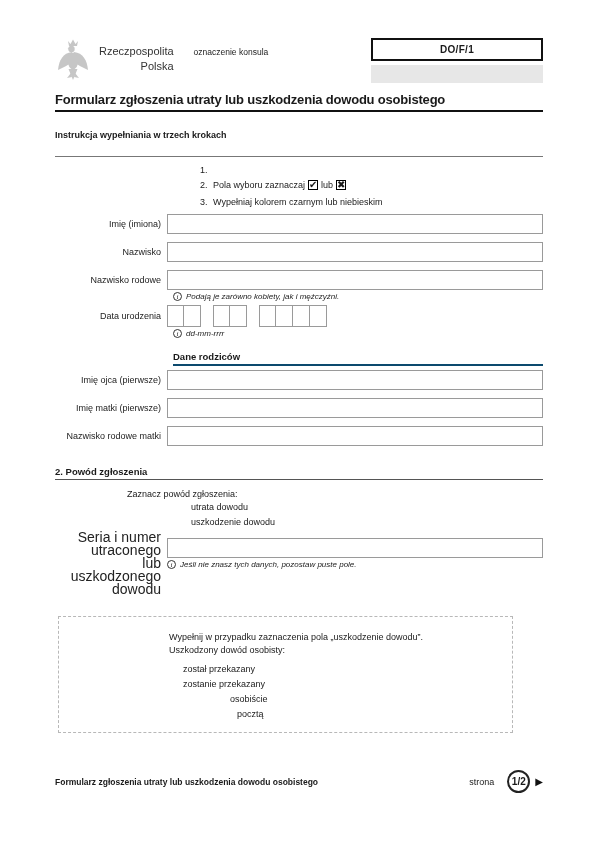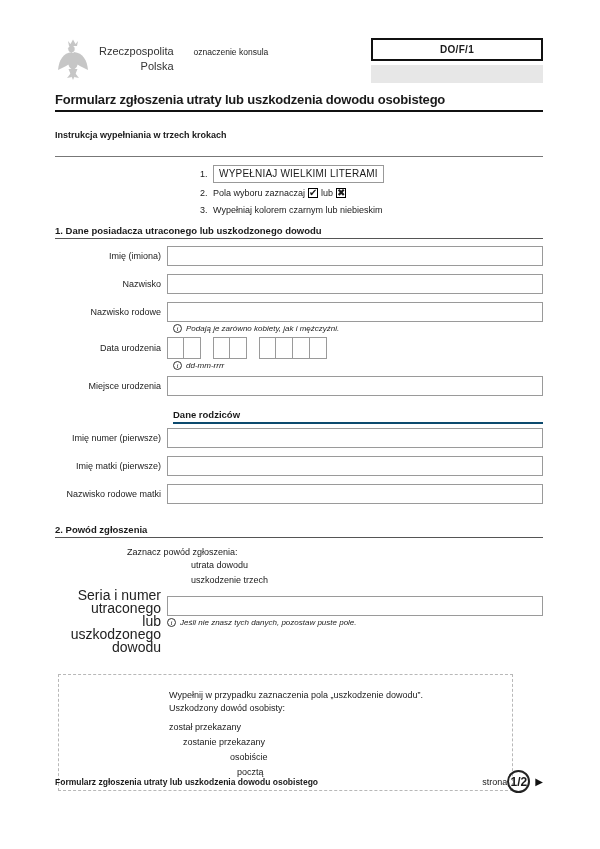--- a/index.html
+++ b/index.html
@@ -96,37 +96,37 @@
   .seria-main { flex:1; }
   .seria-main .tinput { width:100%; margin-top:7px; }
   .seria-note { margin-left:0; margin-top:2px; }
 
   
   .damage-box {
     margin-top:20px; margin-left:3px; margin-right:30px;
     border:1px dashed #b8b8b8; padding:15px 10px 13px 110px; font-size:9px;
   }
   .dmg-l2 { margin-top:3px; }
-  .dmg-opt1 { margin-top:9px; }
+  .dmg-opt1 { margin-top:9px; margin-left:14px; }
   .dmg-opt2 { margin-top:5px; margin-left:14px; }
   .dmg-sub1 { margin-top:5px; margin-left:61px; }
   .dmg-sub2 { margin-top:5px; margin-left:68px; }
 
   
   .footer {
     position:absolute; left:55px; right:57px; top:770px;
     display:flex; align-items:center;
   }
   .footer-name { font-size:8.5px; font-weight:bold; }
   .footer-right { margin-left:auto; display:flex; align-items:center;justify-content:space-between; }
   .page-word { font-size:9px; }
   .page-circle {
     width:23px; height:23px; border:2px solid #222; border-radius:50%;
     display:flex; align-items:center; justify-content:center;
-    font-size:12px; font-weight:bold; margin-left:0;
+    font-size:10px; font-weight:bold; margin-left:13px;
   }
   .page-arrow { font-size:10px; margin-left:5px; color:#111; line-height:1; }
 </style>
 </head>
 <body>
 
 <div class="page">
 
   <div class="header">
     <div class="logo-block">
@@ -154,36 +154,34 @@
       <div class="gray-box"></div>
     </div>
   </div>
 
   <div class="form-title">Formularz zgłoszenia utraty lub uszkodzenia dowodu osobistego</div>
 
   <div class="instr-head">Instrukcja wypełniania w trzech krokach</div>
   <div class="steps">
     <div class="step">
       <span class="step-num">1.</span>
-      <span class="step1-box">WYPEŁNIAJ WIELKIMI LITERAMI</span>
     </div>
     <div class="step">
       <span class="step-num">2.</span>
       <span>Pola wyboru zaznaczaj</span>
       <span class="cbx">✔</span>
       <span>lub</span>
       <span class="cbx">✖</span>
     </div>
     <div class="step step3">
       <span class="step-num">3.</span>
       <span>Wypełniaj kolorem czarnym lub niebieskim</span>
     </div>
   </div>
 
-  <div class="section-head sec1">1. Dane posiadacza utraconego lub uszkodzonego dowodu</div>
 
   <div class="frow" style="margin-top:7px">
     <div class="flabel">Imię (imiona)</div>
     <input class="tinput" type="text" style="">
   </div>
 
   <div class="frow" style="margin-top:8px">
     <div class="flabel">Nazwisko</div>
     <input class="tinput" type="text" style="">
   </div>
@@ -214,47 +212,43 @@
         <div class="dcell"></div>
         <div class="dcell"></div>
       </div>
     </div>
   </div>
   <div class="note">
     <span class="info-i">i</span>
     <span>dd-mm-rrrr</span>
   </div>
 
-  <div class="frow" style="margin-top:6px">
-    <div class="flabel">Miejsce urodzenia</div>
-    <input class="tinput" type="text" style="">
-  </div>
 
   <div class="sub-head" style="margin-top:13px">Dane rodziców</div>
 
   <div class="frow" style="margin-top:4px">
-    <div class="flabel">Imię numer (pierwsze)</div>
+    <div class="flabel">Imię ojca (pierwsze)</div>
     <input class="tinput" type="text" style="">
   </div>
 
   <div class="frow" style="margin-top:8px">
     <div class="flabel">Imię matki (pierwsze)</div>
     <input class="tinput" type="text" style="">
   </div>
 
   <div class="frow" style="margin-top:8px">
     <div class="flabel">Nazwisko rodowe matki</div>
     <input class="tinput" type="text" style="">
   </div>
 
   <div class="section-head sec2">2. Powód zgłoszenia</div>
 
   <div class="plain-line" style="margin-top:9px">Zaznacz powód zgłoszenia:</div>
   <div class="opt-line" style="margin-top:3px">utrata dowodu</div>
-  <div class="opt-line" style="margin-top:5px">uszkodzenie trzech</div>
+  <div class="opt-line" style="margin-top:5px">uszkodzenie dowodu</div>
 
   <div class="seria-row">
     <div class="seria-label">
       <div>Seria i numer utraconego</div>
       <div>lub uszkodzonego</div>
       <div>dowodu</div>
     </div>
     <div class="seria-main">
       <input class="tinput" type="text" style="">
       <div class="note seria-note">

